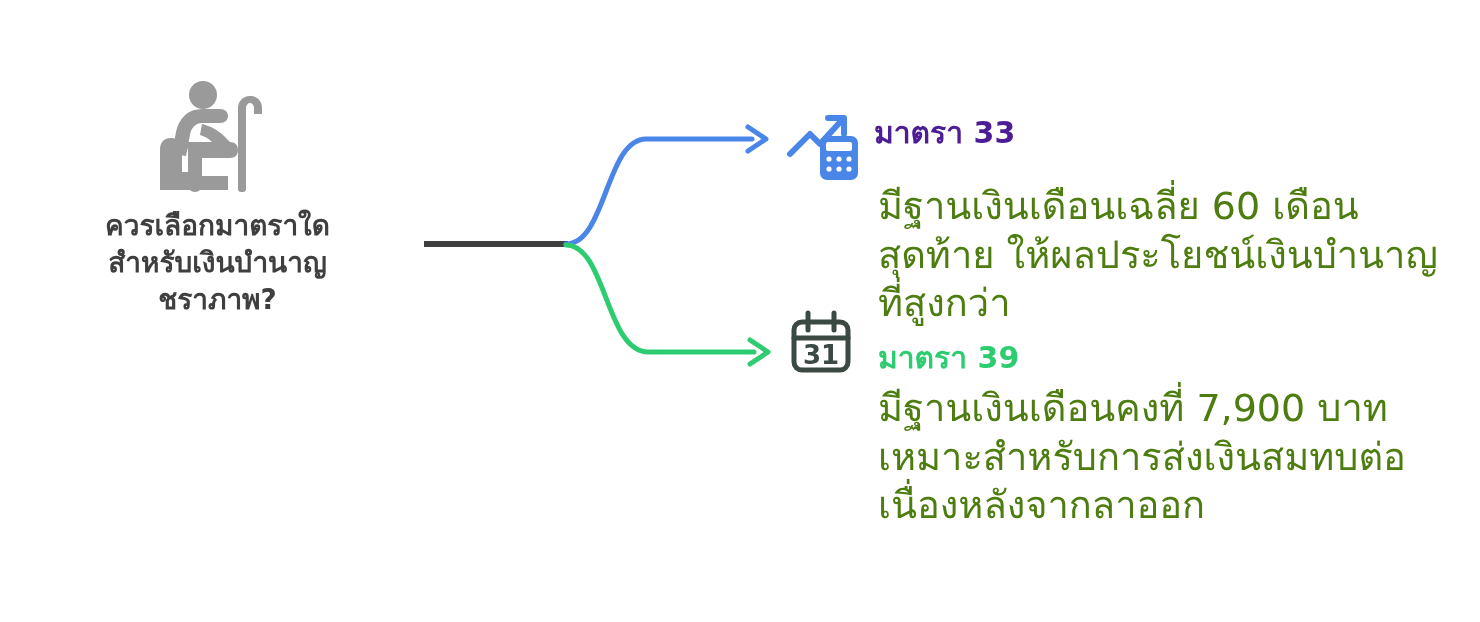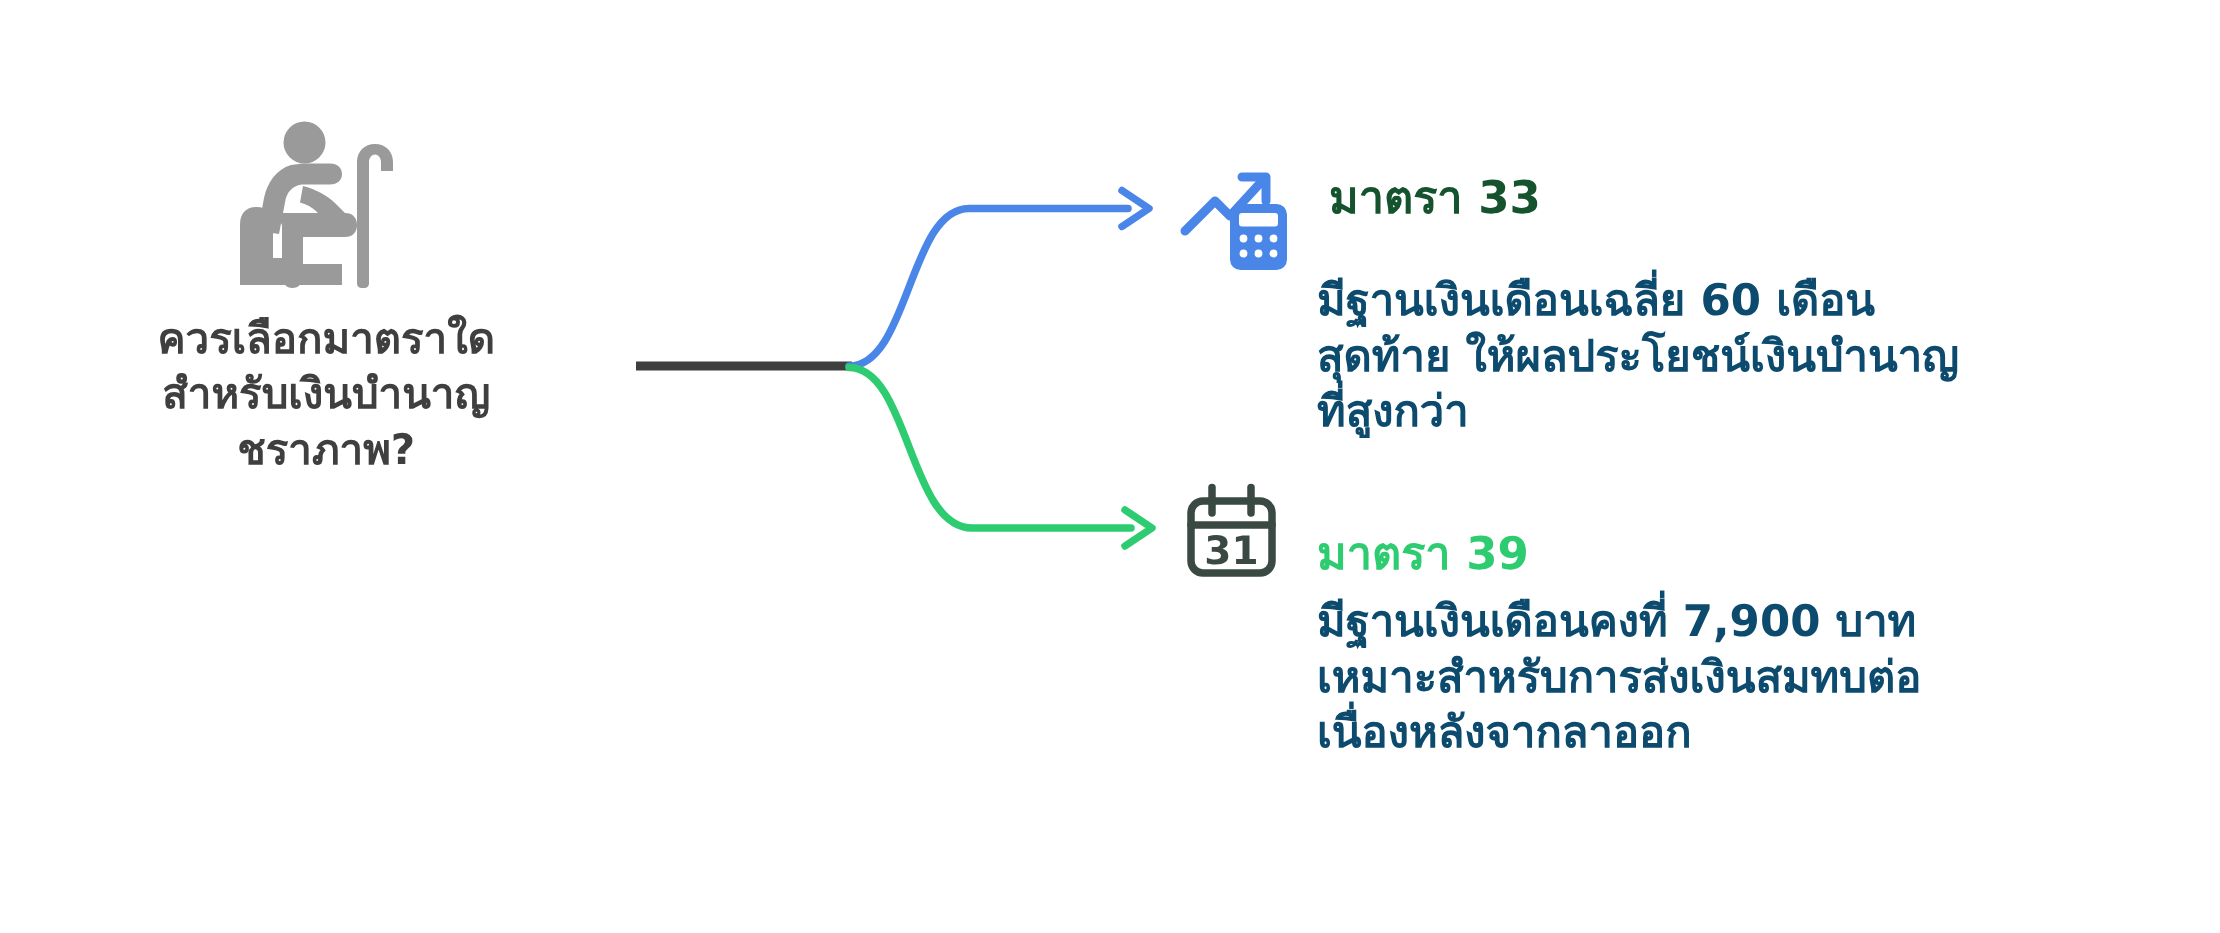--- a/index.html
+++ b/index.html
@@ -76,32 +76,32 @@
   .branch-title {
     position: absolute;
     font-size: 30px;
     font-weight: bold;
     line-height: 1.0;
     white-space: nowrap;
   }
 
   .branch-body {
     position: absolute;
-    font-size: 29px;
-    font-weight: bold;
+    font-size: 38px;
+    font-weight: normal;
     line-height: 1.28;
-    color: #0c4a6e;
+    color: #4d7c0f;
     white-space: pre-line;
   }
 
   #branch-33 { left: 786px; top: 110px; width: 680px; height: 190px; }
-  #branch-33 .branch-title { left: 100px; top: 8px; color: #14532d; }
+  #branch-33 .branch-title { left: 88px; top: 8px; color: #4c1d95; }
   #branch-33 .branch-body  { left: 92px; top: 72px; width: 580px; }
 
-  #branch-39 { left: 786px; top: 320px; width: 680px; height: 230px; }
+  #branch-39 { left: 786px; top: 308px; width: 680px; height: 230px; }
   #branch-39 .branch-title { left: 92px; top: 12px; color: #2ecc71; margin-top: 23px; }
   #branch-39 .branch-body  { left: 92px; top: 76px; width: 580px; }
 </style>
 </head>
 <body>
 
 <div id="canvas">
 
   <div id="root-node">
     <svg id="root-icon" viewBox="0 0 120 118">

